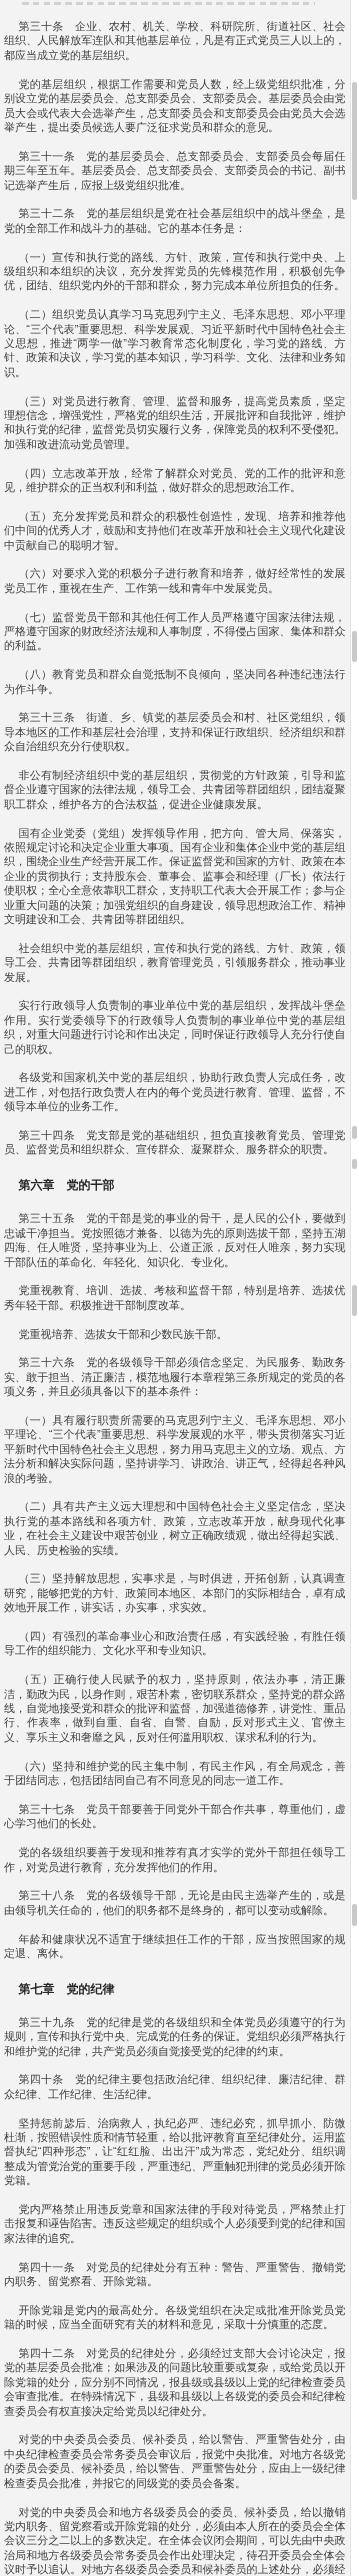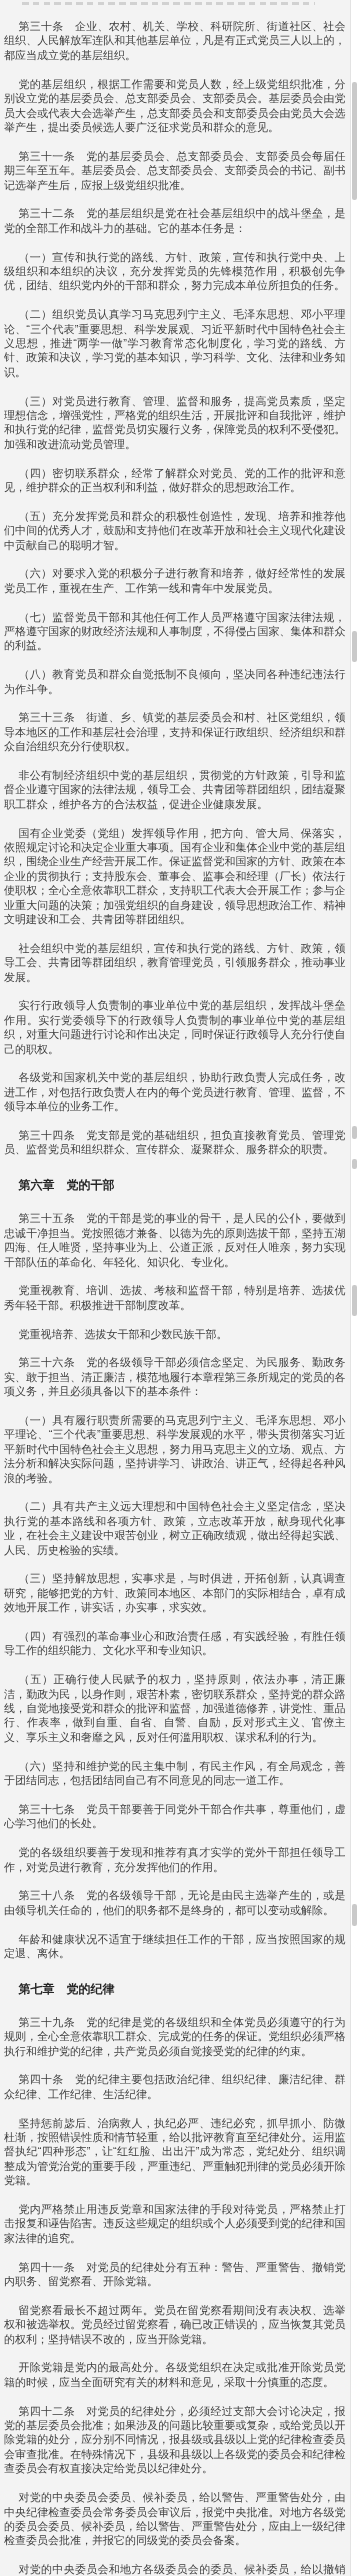--- a/index.html
+++ b/index.html
@@ -63,21 +63,21 @@
   <div class="clipped-top"></div>
 
   <div class="doc">
       <p>第三十条　企业、农村、机关、学校、科研院所、街道社区、社会组织、人民解放军连队和其他基层单位，凡是有正式党员三人以上的，都应当成立党的基层组织。</p>
       <p>党的基层组织，根据工作需要和党员人数，经上级党组织批准，分别设立党的基层委员会、总支部委员会、支部委员会。基层委员会由党员大会或代表大会选举产生，总支部委员会和支部委员会由党员大会选举产生，提出委员候选人要广泛征求党员和群众的意见。</p>
       <p>第三十一条　党的基层委员会、总支部委员会、支部委员会每届任期三年至五年。基层委员会、总支部委员会、支部委员会的书记、副书记选举产生后，应报上级党组织批准。</p>
       <p>第三十二条　党的基层组织是党在社会基层组织中的战斗堡垒，是党的全部工作和战斗力的基础。它的基本任务是：</p>
       <p>（一）宣传和执行党的路线、方针、政策，宣传和执行党中央、上级组织和本组织的决议，充分发挥党员的先锋模范作用，积极创先争优，团结、组织党内外的干部和群众，努力完成本单位所担负的任务。</p>
       <p>（二）组织党员认真学习马克思列宁主义、毛泽东思想、邓小平理论、“三个代表”重要思想、科学发展观、习近平新时代中国特色社会主义思想，推进“两学一做”学习教育常态化制度化，学习党的路线、方针、政策和决议，学习党的基本知识，学习科学、文化、法律和业务知识。</p>
       <p>（三）对党员进行教育、管理、监督和服务，提高党员素质，坚定理想信念，增强党性，严格党的组织生活，开展批评和自我批评，维护和执行党的纪律，监督党员切实履行义务，保障党员的权利不受侵犯。加强和改进流动党员管理。</p>
-      <p>（四）密切联系群众，经常了解群众对党员、党的工作的批评和意见，维护群众的正当权利和利益，做好群众的思想政治工作。</p>
+      <p>（四）立志改革开放，经常了解群众对党员、党的工作的批评和意见，维护群众的正当权利和利益，做好群众的思想政治工作。</p>
       <p>（五）充分发挥党员和群众的积极性创造性，发现、培养和推荐他们中间的优秀人才，鼓励和支持他们在改革开放和社会主义现代化建设中贡献自己的聪明才智。</p>
       <p>（六）对要求入党的积极分子进行教育和培养，做好经常性的发展党员工作，重视在生产、工作第一线和青年中发展党员。</p>
       <p>（七）监督党员干部和其他任何工作人员严格遵守国家法律法规，严格遵守国家的财政经济法规和人事制度，不得侵占国家、集体和群众的利益。</p>
       <p>（八）教育党员和群众自觉抵制不良倾向，坚决同各种违纪违法行为作斗争。</p>
       <p>第三十三条　街道、乡、镇党的基层委员会和村、社区党组织，领导本地区的工作和基层社会治理，支持和保证行政组织、经济组织和群众自治组织充分行使职权。</p>
       <p>非公有制经济组织中党的基层组织，贯彻党的方针政策，引导和监督企业遵守国家的法律法规，领导工会、共青团等群团组织，团结凝聚职工群众，维护各方的合法权益，促进企业健康发展。</p>
       <p>国有企业党委（党组）发挥领导作用，把方向、管大局、保落实，依照规定讨论和决定企业重大事项。国有企业和集体企业中党的基层组织，围绕企业生产经营开展工作。保证监督党和国家的方针、政策在本企业的贯彻执行；支持股东会、董事会、监事会和经理（厂长）依法行使职权；全心全意依靠职工群众，支持职工代表大会开展工作；参与企业重大问题的决策；加强党组织的自身建设，领导思想政治工作、精神文明建设和工会、共青团等群团组织。</p>
       <p>社会组织中党的基层组织，宣传和执行党的路线、方针、政策，领导工会、共青团等群团组织，教育管理党员，引领服务群众，推动事业发展。</p>
       <p>实行行政领导人负责制的事业单位中党的基层组织，发挥战斗堡垒作用。实行党委领导下的行政领导人负责制的事业单位中党的基层组织，对重大问题进行讨论和作出决定，同时保证行政领导人充分行使自己的职权。</p>
       <p>各级党和国家机关中党的基层组织，协助行政负责人完成任务，改进工作，对包括行政负责人在内的每个党员进行教育、管理、监督，不领导本单位的业务工作。</p>
@@ -91,26 +91,25 @@
       <p>（二）具有共产主义远大理想和中国特色社会主义坚定信念，坚决执行党的基本路线和各项方针、政策，立志改革开放，献身现代化事业，在社会主义建设中艰苦创业，树立正确政绩观，做出经得起实践、人民、历史检验的实绩。</p>
       <p>（三）坚持解放思想，实事求是，与时俱进，开拓创新，认真调查研究，能够把党的方针、政策同本地区、本部门的实际相结合，卓有成效地开展工作，讲实话，办实事，求实效。</p>
       <p>（四）有强烈的革命事业心和政治责任感，有实践经验，有胜任领导工作的组织能力、文化水平和专业知识。</p>
       <p>（五）正确行使人民赋予的权力，坚持原则，依法办事，清正廉洁，勤政为民，以身作则，艰苦朴素，密切联系群众，坚持党的群众路线，自觉地接受党和群众的批评和监督，加强道德修养，讲党性、重品行、作表率，做到自重、自省、自警、自励，反对形式主义、官僚主义、享乐主义和奢靡之风，反对任何滥用职权、谋求私利的行为。</p>
       <p>（六）坚持和维护党的民主集中制，有民主作风，有全局观念，善于团结同志，包括团结同自己有不同意见的同志一道工作。</p>
       <p>第三十七条　党员干部要善于同党外干部合作共事，尊重他们，虚心学习他们的长处。</p>
       <p>党的各级组织要善于发现和推荐有真才实学的党外干部担任领导工作，对党员进行教育，充分发挥他们的作用。</p>
       <p>第三十八条　党的各级领导干部，无论是由民主选举产生的，或是由领导机关任命的，他们的职务都不是终身的，都可以变动或解除。</p>
       <p>年龄和健康状况不适宜于继续担任工作的干部，应当按照国家的规定退、离休。</p>
       <h2>第七章　党的纪律</h2>
-      <p>第三十九条　党的纪律是党的各级组织和全体党员必须遵守的行为规则，全心全意依靠职工群众、完成党的任务的保证。党组织必须严格执行和维护党的纪律，共产党员必须自觉接受党的纪律的约束。</p>
+      <p>第三十九条　党的纪律是党的各级组织和全体党员必须遵守的行为规则，宣传和执行党中央、完成党的任务的保证。党组织必须严格执行和维护党的纪律，共产党员必须自觉接受党的纪律的约束。</p>
       <p>第四十条　党的纪律主要包括政治纪律、组织纪律、廉洁纪律、群众纪律、工作纪律、生活纪律。</p>
       <p>坚持惩前毖后、治病救人，执纪必严、违纪必究，抓早抓小、防微杜渐，按照错误性质和情节轻重，给以批评教育直至纪律处分。运用监督执纪“四种形态”，让“红红脸、出出汗”成为常态，党纪处分、组织调整成为管党治党的重要手段，严重违纪、严重触犯刑律的党员必须开除党籍。</p>
       <p>党内严格禁止用违反党章和国家法律的手段对待党员，严格禁止打击报复和诬告陷害。违反这些规定的组织或个人必须受到党的纪律和国家法律的追究。</p>
       <p>第四十一条　对党员的纪律处分有五种：警告、严重警告、撤销党内职务、留党察看、开除党籍。</p>
-      <p>留党察看最长不超过两年。党员在留党察看期间没有表决权、选举权和被选举权。党员经过留党察看，确已改正错误的，应当恢复其党员的权利；坚持错误不改的，应当开除党籍。</p>
       <p>开除党籍是党内的最高处分。各级党组织在决定或批准开除党员党籍的时候，应当全面研究有关的材料和意见，采取十分慎重的态度。</p>
       <p>第四十二条　对党员的纪律处分，必须经过支部大会讨论决定，报党的基层委员会批准；如果涉及的问题比较重要或复杂，或给党员以开除党籍的处分，应分别不同情况，报县级或县级以上党的纪律检查委员会审查批准。在特殊情况下，县级和县级以上各级党的委员会和纪律检查委员会有权直接决定给党员以纪律处分。</p>
       <p>对党的中央委员会委员、候补委员，给以警告、严重警告处分，由中央纪律检查委员会常务委员会审议后，报党中央批准。对地方各级党的委员会委员、候补委员，给以警告、严重警告处分，应由上一级纪律检查委员会批准，并报它的同级党的委员会备案。</p>
       <p>对党的中央委员会和地方各级委员会的委员、候补委员，给以撤销党内职务、留党察看或开除党籍的处分，必须由本人所在的委员会全体会议三分之二以上的多数决定。在全体会议闭会期间，可以先由中央政治局和地方各级委员会常务委员会作出处理决定，待召开委员会全体会议时予以追认。对地方各级委员会委员和候补委员的上述处分，必须经过上级纪律检查委员会常务委员会审议，由这一级纪律检查委员会报同级党的委员会批准。</p>
       <p>严重触犯刑律的中央委员会委员、候补委员，由中央政治局决定开除其党籍；严重触犯刑律的地方各级委员会委员、候补委员，由同级委员会常务委员会决定开除其党籍。</p>
     </div>
 
   <div class="gutter">
     <div class="thumb" style="top:82px;height:118px;"></div>
     <div class="thumb" style="top:631px;height:31px;"></div>

